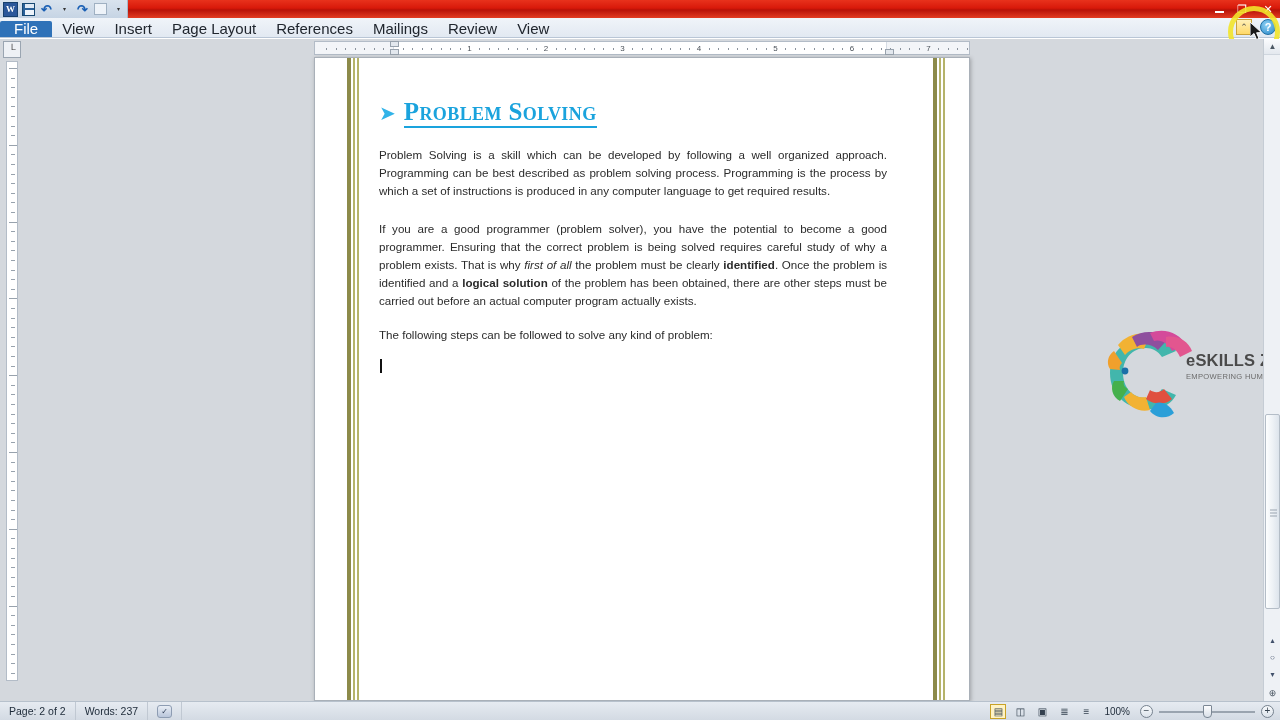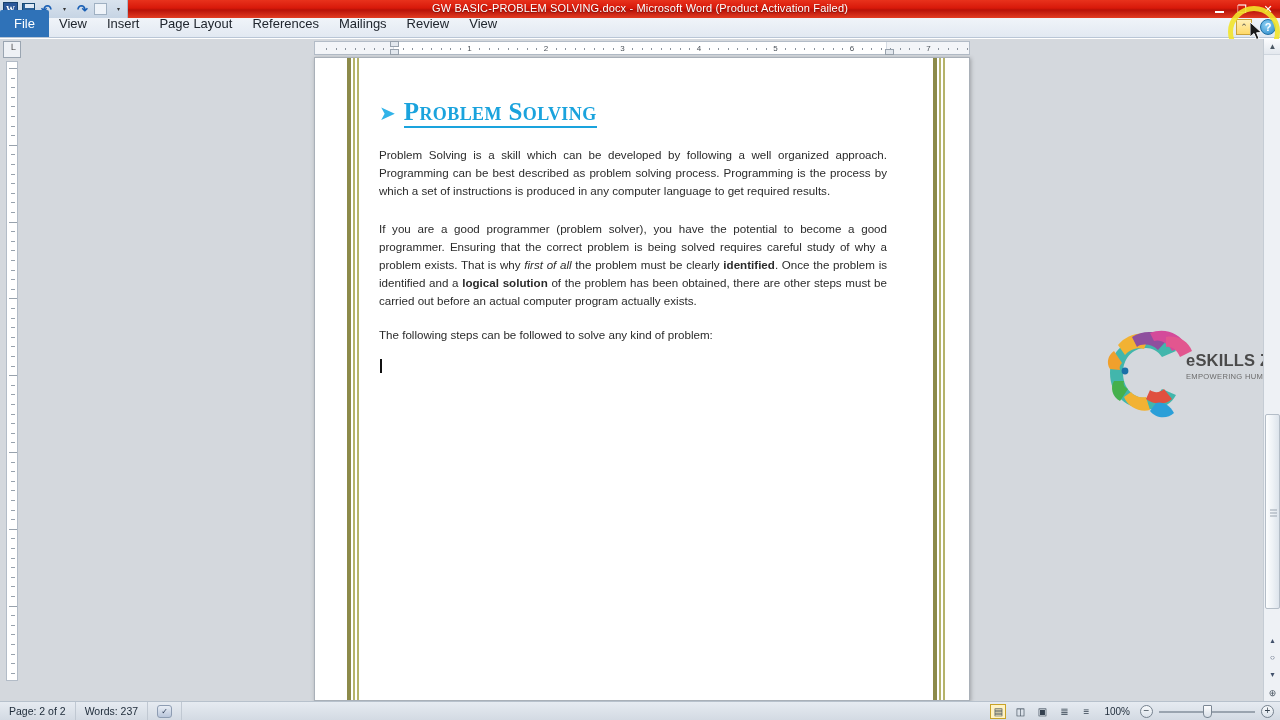--- a/index.html
+++ b/index.html
@@ -51,21 +51,21 @@
   .wc-min { border-bottom: 2px solid #fff; width: 9px; height: 8px; }
 
   
   .ribbonbar {
     position: absolute; top: 18px; left: 0; width: 1280px; height: 20px;
     background: linear-gradient(to bottom, #f0f4f9 0%, #e2e9f2 100%);
     border-bottom: 1px solid #b9c6d6;
     display: flex; align-items: flex-end;
   }
   .tab {
-    font-size: 13px; color: #20262e; padding: 2px 10px 3px 10px; height: 27px;
+    font-size: 15px; color: #20262e; padding: 2px 10px 3px 10px; height: 16px;
     display: flex; align-items: center; cursor: default;
   }
   .tab.file {
     background: #2f72b8; color: #fff; font-weight: normal;
     padding: 2px 14px 3px 14px;
     border-top-left-radius: 2px; border-top-right-radius: 2px;
   }
   .ribbon-right { position: absolute; right: 4px; top: 1px; display: flex;
                   align-items: center; gap: 8px; }
   .rb-btn { width: 16px; height: 16px; border: 1px solid #caa23a;
@@ -251,21 +251,20 @@
           <span class="save-ico"></span>
         </div>
       <div class="qat-btn undo">↶</div>
       <div class="qat-btn tiny-arrow">▾</div>
       <div class="qat-btn redo">↷</div>
       <div class="qat-btn">
           <span class="qat-blank"></span>
         </div>
       <div class="qat-btn tiny-arrow">▾</div>
     </div>
-    <div class="title-text">GW BASIC-PROBLEM SOLVING.docx  -  Microsoft Word (Product Activation Failed)</div>
     <div class="wincontrols">
       <span class="wc wc-min"></span>
       <span class="wc">❐</span>
       <span class="wc">✕</span>
     </div>
   </div>
 
   <div class="ribbonbar">
     <div class="tab file">File</div>
     <div class="tab">View</div>

